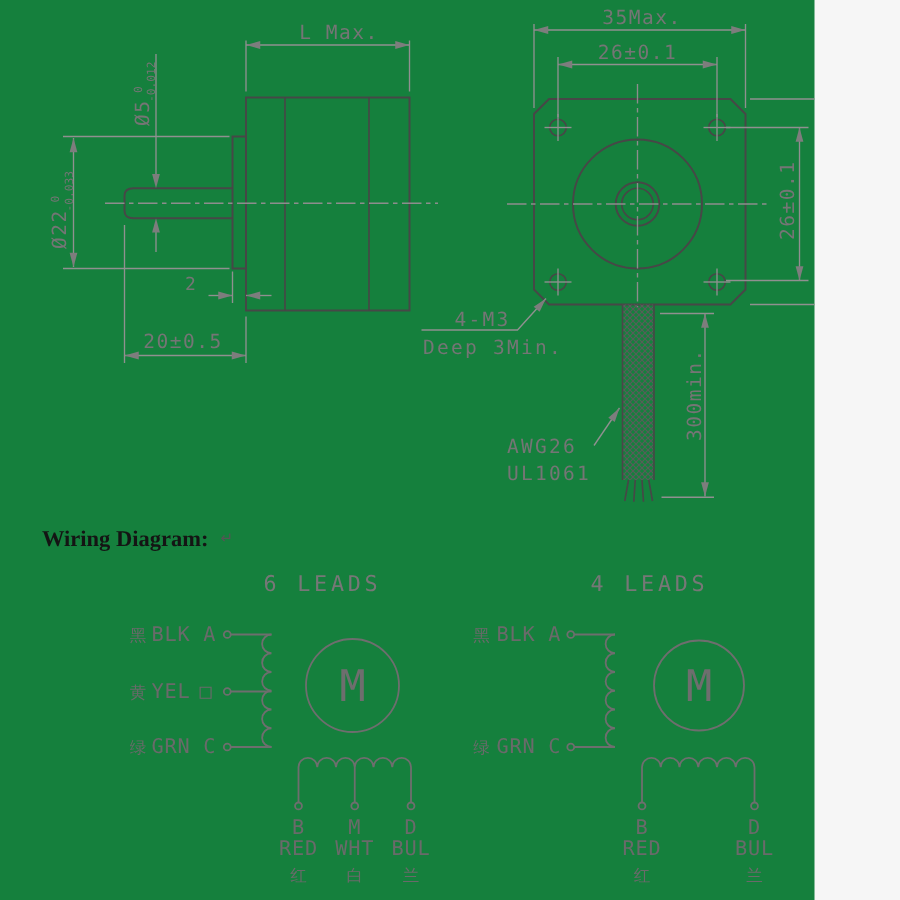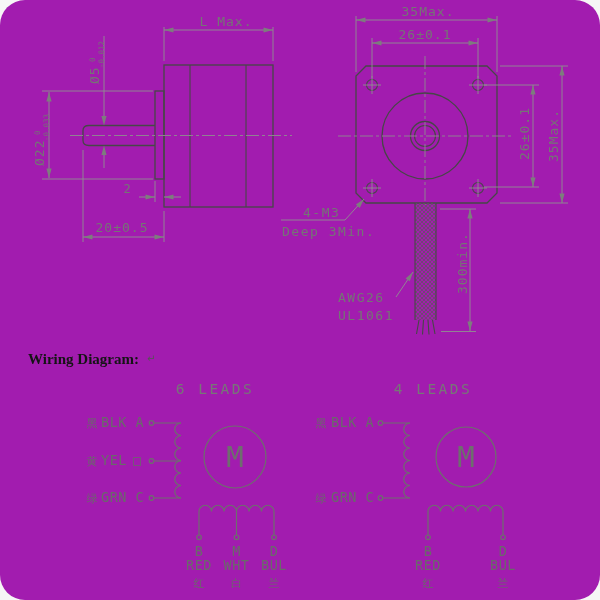--- a/index.html
+++ b/index.html
@@ -1,16 +1,16 @@
 <!DOCTYPE html>
 <html><head>
 <meta charset="utf-8">
 <style>
   html,body{margin:0;padding:0;background:#f6f6f6;}
-  #canvas{position:relative;width:600px;height:600px;background:#a21caf;overflow:hidden;border-radius:25px;}
+  #canvas{position:relative;width:543px;height:600px;background:#15803d;overflow:hidden;}
   svg{position:absolute;left:0;top:0;}
   .obj{stroke:#474747;stroke-width:1.3;fill:none;}
   .obj2{stroke:#474747;stroke-width:1.1;fill:none;}
   .dim{stroke:#909090;stroke-width:0.9;fill:none;}
   .cl{stroke:#8d8d8d;stroke-width:0.9;fill:none;stroke-dasharray:13 3 3 3;}
   .arr{fill:#7d7d7d;}
   .cad{font-family:"DejaVu Sans Mono",monospace;fill:#757575;}
   .t13{font-size:13px;letter-spacing:1px;}
   .t12{font-size:12px;}
   .t7{font-size:7.5px;letter-spacing:0;}

